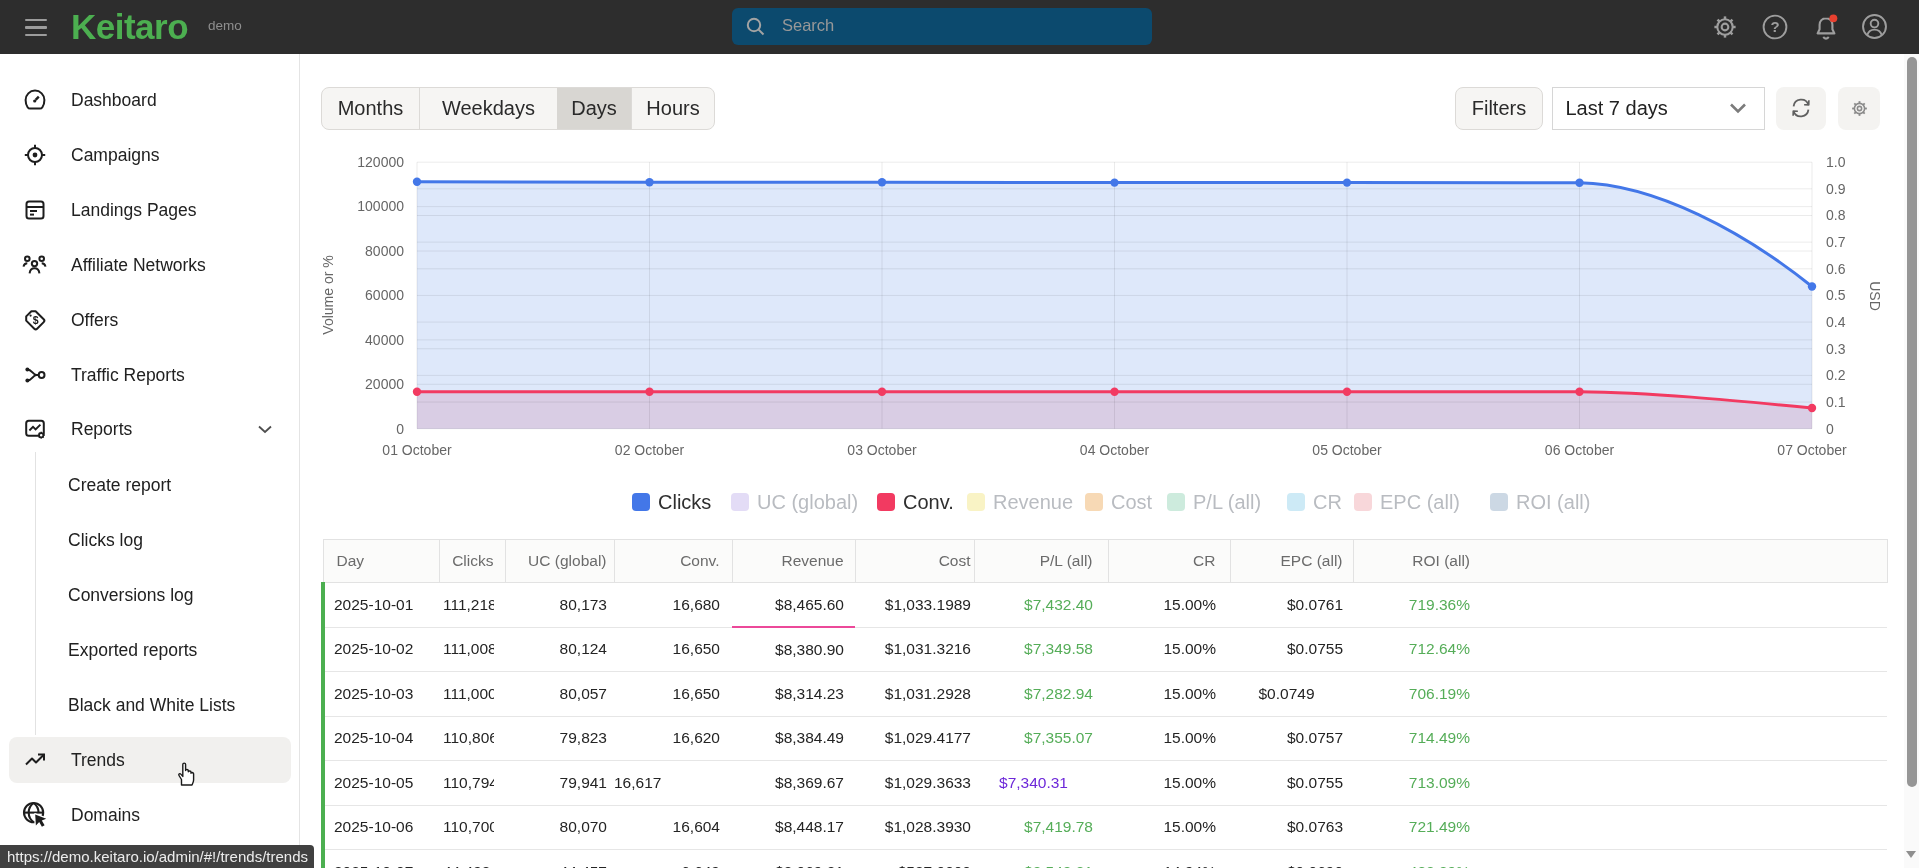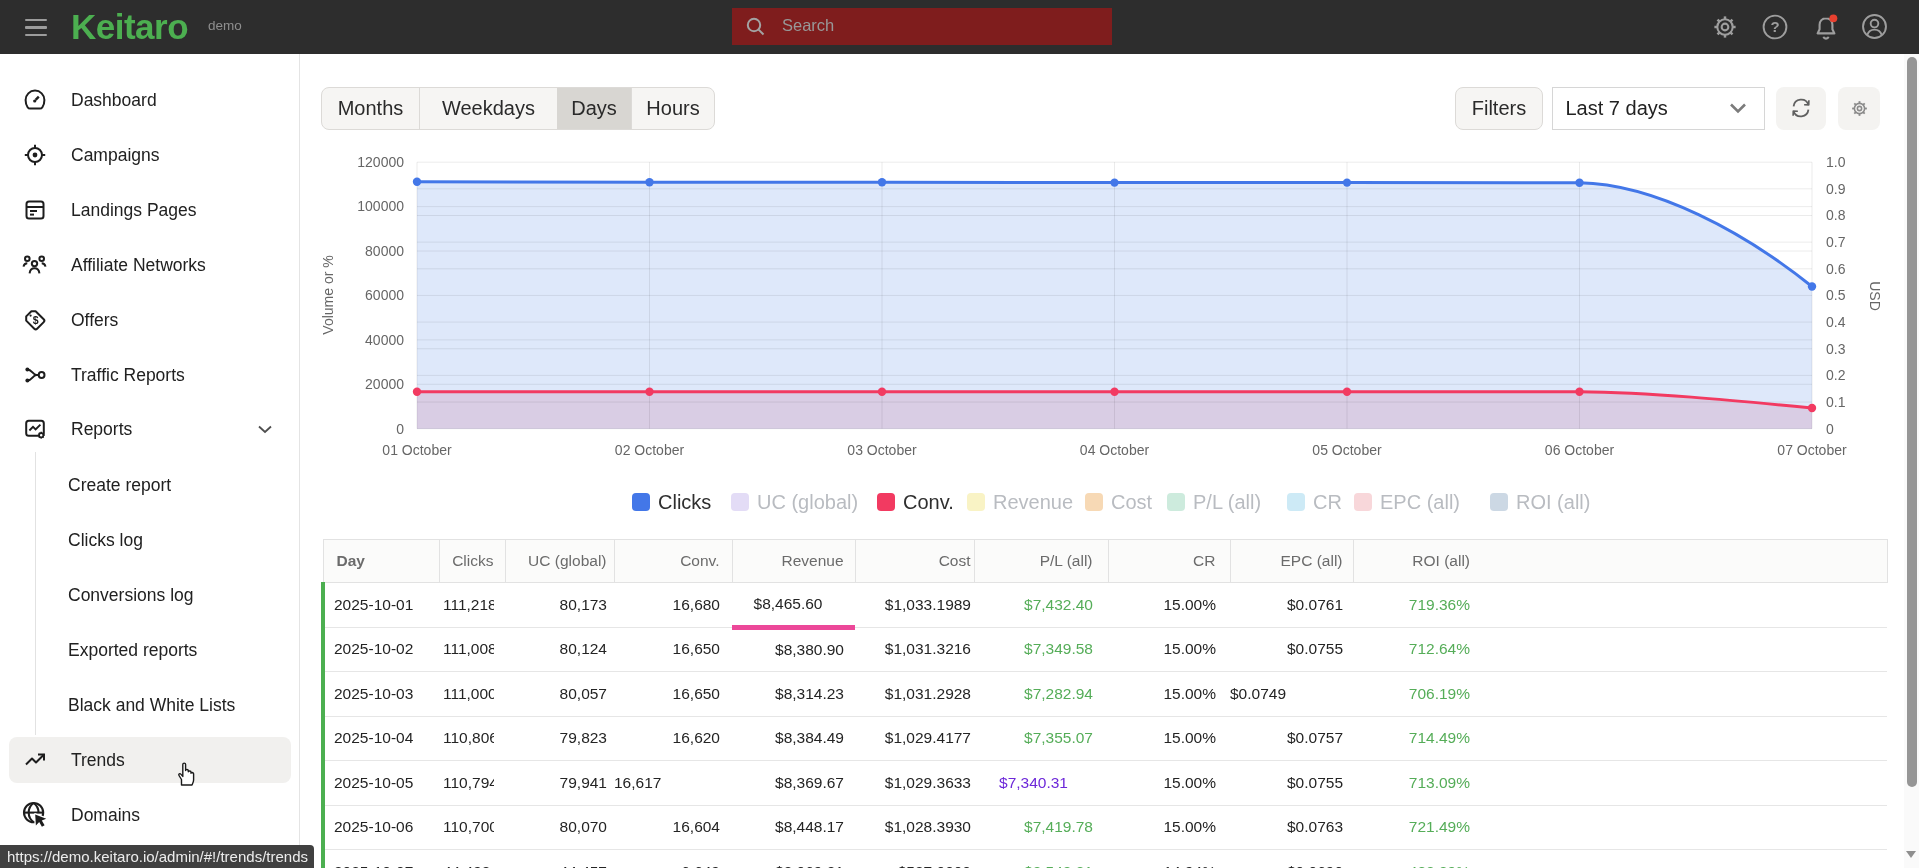--- a/index.html
+++ b/index.html
@@ -13,21 +13,21 @@
 </style>
 </head>
 <body>
 
 <div class="abs" style="left:0;top:0;width:1919px;height:54px;background:#2d2d2d">
   <div class="abs" style="left:25px;top:18.5px;width:22px;height:2.6px;background:#9c9c9c;border-radius:1px"></div>
   <div class="abs" style="left:25px;top:26px;width:22px;height:2.6px;background:#9c9c9c;border-radius:1px"></div>
   <div class="abs" style="left:25px;top:33.5px;width:22px;height:2.6px;background:#9c9c9c;border-radius:1px"></div>
   <div class="abs" style="left:71px;top:7px;font-weight:bold;font-size:35px;color:#4caf50;letter-spacing:-0.5px">Keitaro</div>
   <div class="abs" style="left:208px;top:18px;font-size:13.5px;color:#8e8e8e">demo</div>
-  <div class="abs" style="left:732px;top:8px;width:380px;height:37px;background:#7f1d1d;border-radius:0">
+  <div class="abs" style="left:732px;top:8px;width:420px;height:37px;background:#0c4a6e;border-radius:6px">
     <svg class="abs" style="left:13px;top:8px" width="21" height="21" viewBox="0 0 21 21" fill="none" stroke="#a3a3a3" stroke-width="2">
         <circle cx="9" cy="9" r="6.2"></circle>
         <line x1="13.6" y1="13.6" x2="18.5" y2="18.5"></line>
       </svg>
     <div class="abs" style="left:50px;top:8px;font-size:16.5px;color:#989898">Search</div>
   </div>
 
   <svg class="abs" style="left:1712px;top:14px" width="26" height="26" viewBox="0 0 24 24" fill="none" stroke="#9e9e9e" stroke-width="1.9">
     <circle cx="12" cy="12" r="3.1"></circle>
     <circle cx="12" cy="12" r="7.1"></circle>
@@ -332,42 +332,42 @@
       <col style="width:123px">
       <col style="width:119px">
       <col style="width:134px">
       <col style="width:122px">
       <col style="width:123px">
       <col style="width:127px">
       <col style="width:407px">
     </colgroup>
 <thead>
       <tr style="height:43px;background:#fbfbfa;color:#6b6b6b">
-<th style="border:1px solid #e2e2e2;font-weight:bold;text-align:left;padding-left:13px">Day</th>
+<th style="border:1px solid #e2e2e2;font-weight:normal;text-align:left;padding-left:13px">Day</th>
 <th style="border:1px solid #e2e2e2;font-weight:normal;text-align:right;padding-right:11px">Clicks</th>
 <th style="border:1px solid #e2e2e2;font-weight:normal;text-align:right;padding-right:7px">UC (global)</th>
 <th style="border:1px solid #e2e2e2;font-weight:normal;text-align:right;padding-right:12px">Conv.</th>
 <th style="border:1px solid #e2e2e2;font-weight:normal;text-align:right;padding-right:11px">Revenue</th>
 <th style="border:1px solid #e2e2e2;font-weight:normal;text-align:right;padding-right:3px">Cost</th>
 <th style="border:1px solid #e2e2e2;font-weight:normal;text-align:right;padding-right:15px">P/L (all)</th>
 <th style="border:1px solid #e2e2e2;font-weight:normal;text-align:right;padding-right:14px">CR</th>
 <th style="border:1px solid #e2e2e2;font-weight:normal;text-align:right;padding-right:10px">EPC (all)</th>
 <th style="border-top:1px solid #e2e2e2;border-bottom:1px solid #e2e2e2;border-left:1px solid #e2e2e2;font-weight:normal;text-align:right;padding-right:10px">ROI (all)</th>
 <th style="border-top:1px solid #e2e2e2;border-bottom:1px solid #e2e2e2;border-right:1px solid #e2e2e2"></th>
 </tr>
     </thead>
 <tbody id="tb" style="color:#242424">
 <tr style="height:44.5px">
 <td style="border-left:4px solid #4caf50;border-bottom:1px solid #e6e6e6;padding-left:9px">2025-10-01</td>
 <td style="border-bottom:1px solid #e6e6e6;padding:0">
           <div style="width:51px;overflow:hidden;white-space:nowrap;margin-left:4px">111,218</div>
         </td>
 <td style="border-bottom:1px solid #e6e6e6;text-align:right;padding-right:7px">80,173</td>
 <td style="border-bottom:1px solid #e6e6e6;text-align:right;padding-right:12px">16,680</td>
-<td style="border-bottom:5px solid #ec4899;text-align:center;padding-right:11px">$8,465.60</td>
+<td style="border-bottom:2px solid #ec4899;text-align:right;padding-right:11px">$8,465.60</td>
 <td style="border-bottom:1px solid #e6e6e6;text-align:right;padding-right:3px">$1,033.1989</td>
 <td style="border-bottom:1px solid #e6e6e6;text-align:right;padding-right:15px;color:#55ad58">$7,432.40</td>
 <td style="border-bottom:1px solid #e6e6e6;text-align:right;padding-right:14px">15.00%</td>
 <td style="border-bottom:1px solid #e6e6e6;text-align:right;padding-right:10px">$0.0761</td>
 <td style="border-bottom:1px solid #e6e6e6;text-align:right;padding-right:10px;color:#55ad58">719.36%</td>
 <td style="border-bottom:1px solid #e6e6e6"></td>
 </tr>
 <tr style="height:44.5px">
 <td style="border-left:4px solid #4caf50;border-bottom:1px solid #e6e6e6;padding-left:9px">2025-10-02</td>
 <td style="border-bottom:1px solid #e6e6e6;padding:0">
@@ -387,21 +387,21 @@
 <td style="border-left:4px solid #4caf50;border-bottom:1px solid #e6e6e6;padding-left:9px">2025-10-03</td>
 <td style="border-bottom:1px solid #e6e6e6;padding:0">
           <div style="width:51px;overflow:hidden;white-space:nowrap;margin-left:4px">111,000</div>
         </td>
 <td style="border-bottom:1px solid #e6e6e6;text-align:right;padding-right:7px">80,057</td>
 <td style="border-bottom:1px solid #e6e6e6;text-align:right;padding-right:12px">16,650</td>
 <td style="border-bottom:1px solid #e6e6e6;text-align:right;padding-right:11px">$8,314.23</td>
 <td style="border-bottom:1px solid #e6e6e6;text-align:right;padding-right:3px">$1,031.2928</td>
 <td style="border-bottom:1px solid #e6e6e6;text-align:right;padding-right:15px;color:#55ad58">$7,282.94</td>
 <td style="border-bottom:1px solid #e6e6e6;text-align:right;padding-right:14px">15.00%</td>
-<td style="border-bottom:1px solid #e6e6e6;text-align:left;padding-right:10px">$0.0749</td>
+<td style="border-bottom:1px solid #e6e6e6;text-align:center;padding-right:10px">$0.0749</td>
 <td style="border-bottom:1px solid #e6e6e6;text-align:right;padding-right:10px;color:#55ad58">706.19%</td>
 <td style="border-bottom:1px solid #e6e6e6"></td>
 </tr>
 <tr style="height:44.5px">
 <td style="border-left:4px solid #4caf50;border-bottom:1px solid #e6e6e6;padding-left:9px">2025-10-04</td>
 <td style="border-bottom:1px solid #e6e6e6;padding:0">
           <div style="width:51px;overflow:hidden;white-space:nowrap;margin-left:4px">110,806</div>
         </td>
 <td style="border-bottom:1px solid #e6e6e6;text-align:right;padding-right:7px">79,823</td>
 <td style="border-bottom:1px solid #e6e6e6;text-align:right;padding-right:12px">16,620</td>

